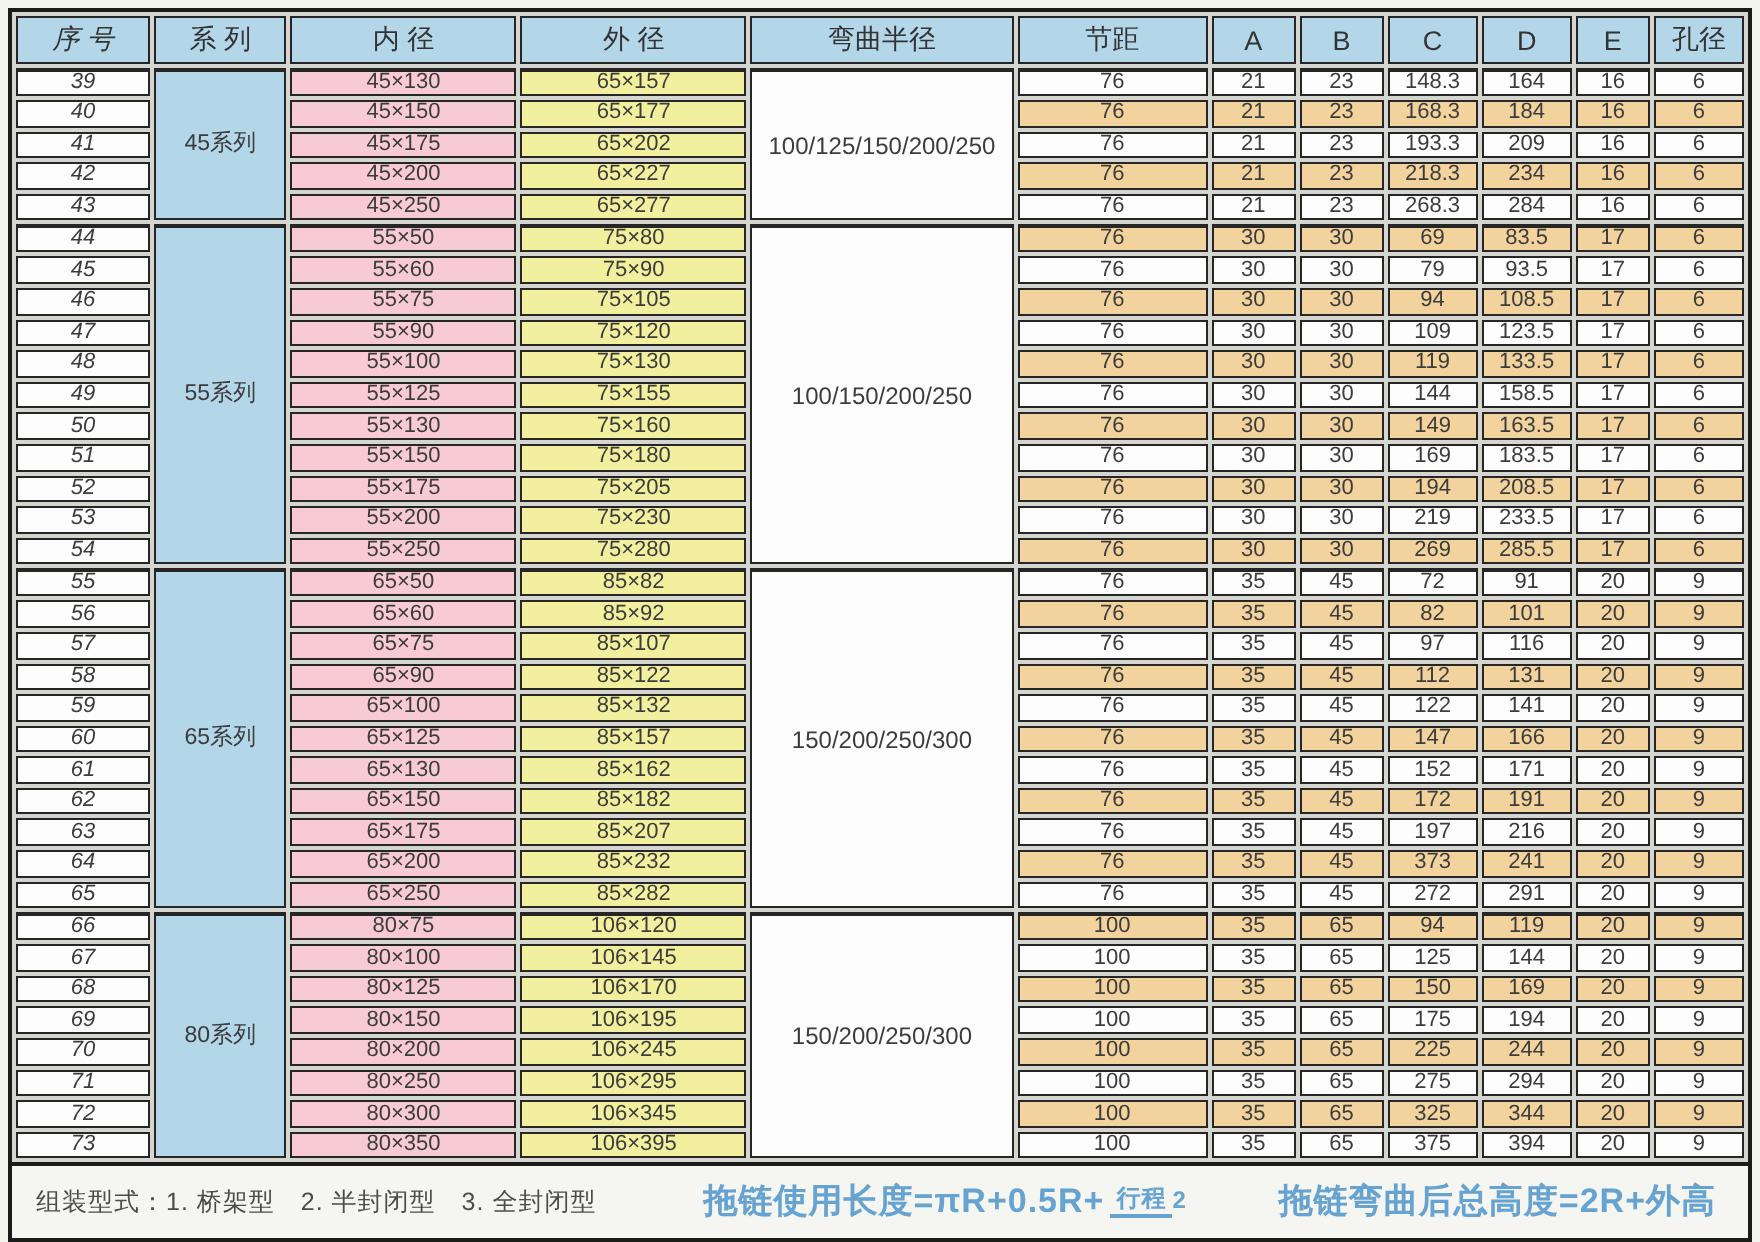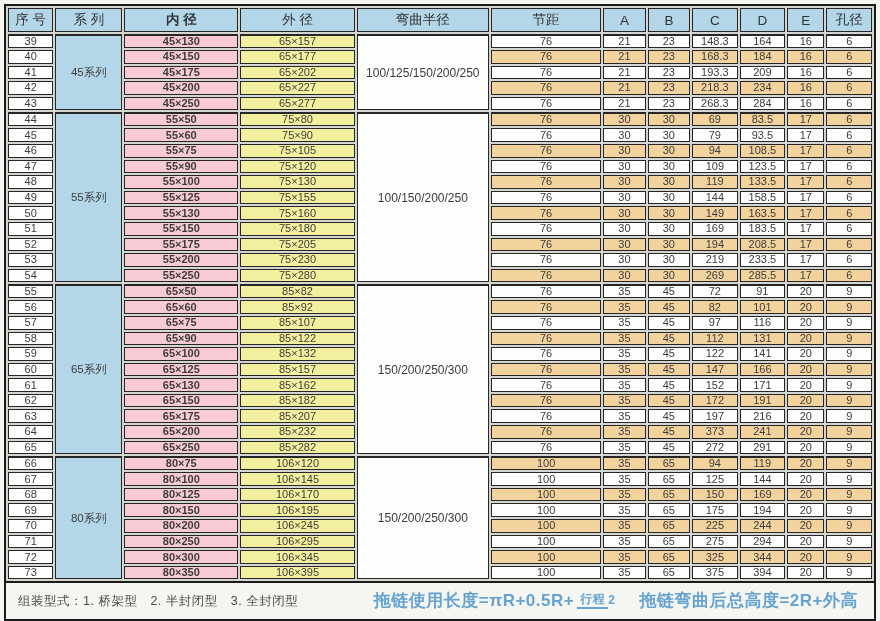--- a/index.html
+++ b/index.html
@@ -30,26 +30,26 @@
     background: var(--header-blue, #b3d6e9);
     height: 24px;
     font-size: 13.5px;
     font-weight: normal;
     color: #333;
   }
   td { height: 13.6px; font-size: 11px; line-height: 1; background: #fdfdfd; }
 
   tr.group-start td { border-top-width: 2px; }
 
-  .col-serial { width: 45px; }
+  .col-serial { width: 67px; font-style: italic; }
   .col-series { width: 66px; }
-  .col-inner  { width: 113px; font-weight: bold; }
+  .col-inner  { width: 113px; }
   .col-outer  { width: 113px; }
   .col-radius { width: 131px; }
-  .col-pitch  { width: 109px; }
+  .col-pitch  { width: 95px; }
   .col-A, .col-B { width: 42px; }
   .col-C, .col-D { width: 45px; }
   .col-E { width: 37px; }
   .col-hole { width: 45px; }
 
   td.cell-series { background: var(--header-blue, #b3d6e9); font-size: 11.5px; }
   td.cell-inner  { background: var(--inner-pink, #f8cbd4); }
   td.cell-outer  { background: var(--outer-yellow, #f2f09e); }
   td.cell-radius { background: #fdfdfd; font-size: 12px; margin-left: 39px; }
   tr.stripe td.data-cell { background: var(--stripe-orange, #f2d29d); }
@@ -60,21 +60,21 @@
     display: flex;
     align-items: center;
     padding: 4px 10px 5px 12px;
     min-height: 38px;
   }
   .footer-left { font-size: 12.5px; color: #4c4c4c; line-height: 1.45; letter-spacing: 0.5px; }
   .footer-right {
     margin-left: auto;
     display: flex;
     align-items: center;
-    gap: 24px;
+    gap: 46px;
     color: var(--formula-blue, #67a3d1);
     font-size: 17px;
     font-weight: bold;
     padding-right: 6px;
     letter-spacing: 0.5px;
   }
   .formula { display: flex; align-items: center; }
   .frac { display: inline-flex; flex-direction: row; align-items: center; font-size: 12px; line-height: 1.15; margin-left: 3px; }
   .frac-top { border-bottom: 2px solid var(--formula-blue, #67a3d1); padding: 0 3px 1px 3px; }
 </style>

